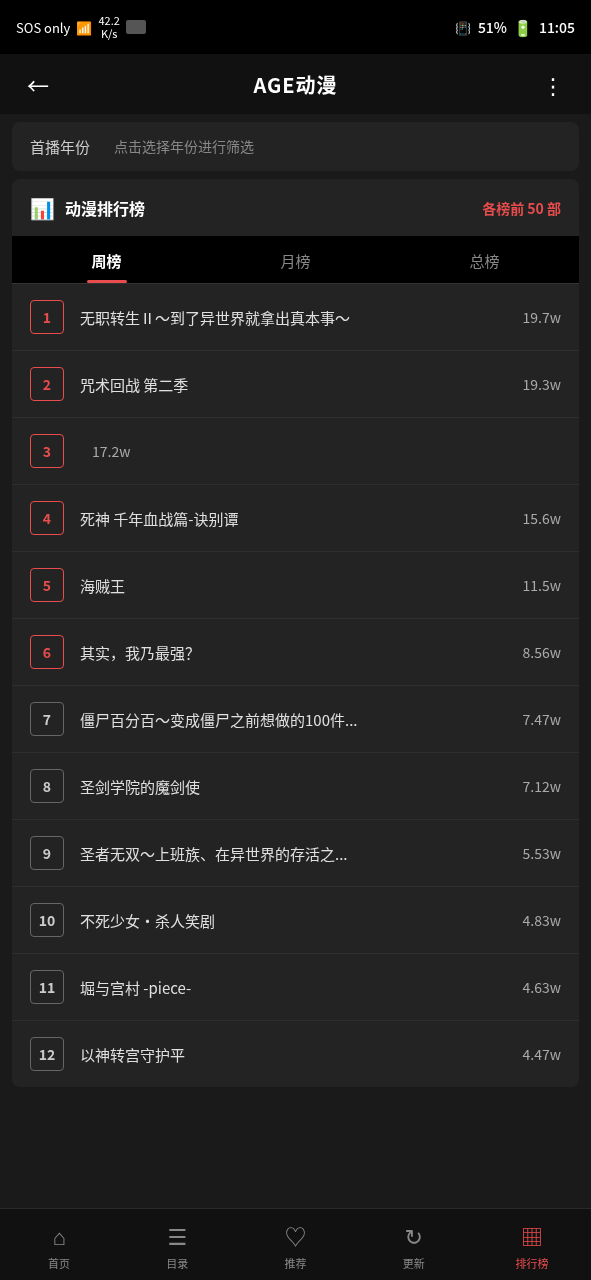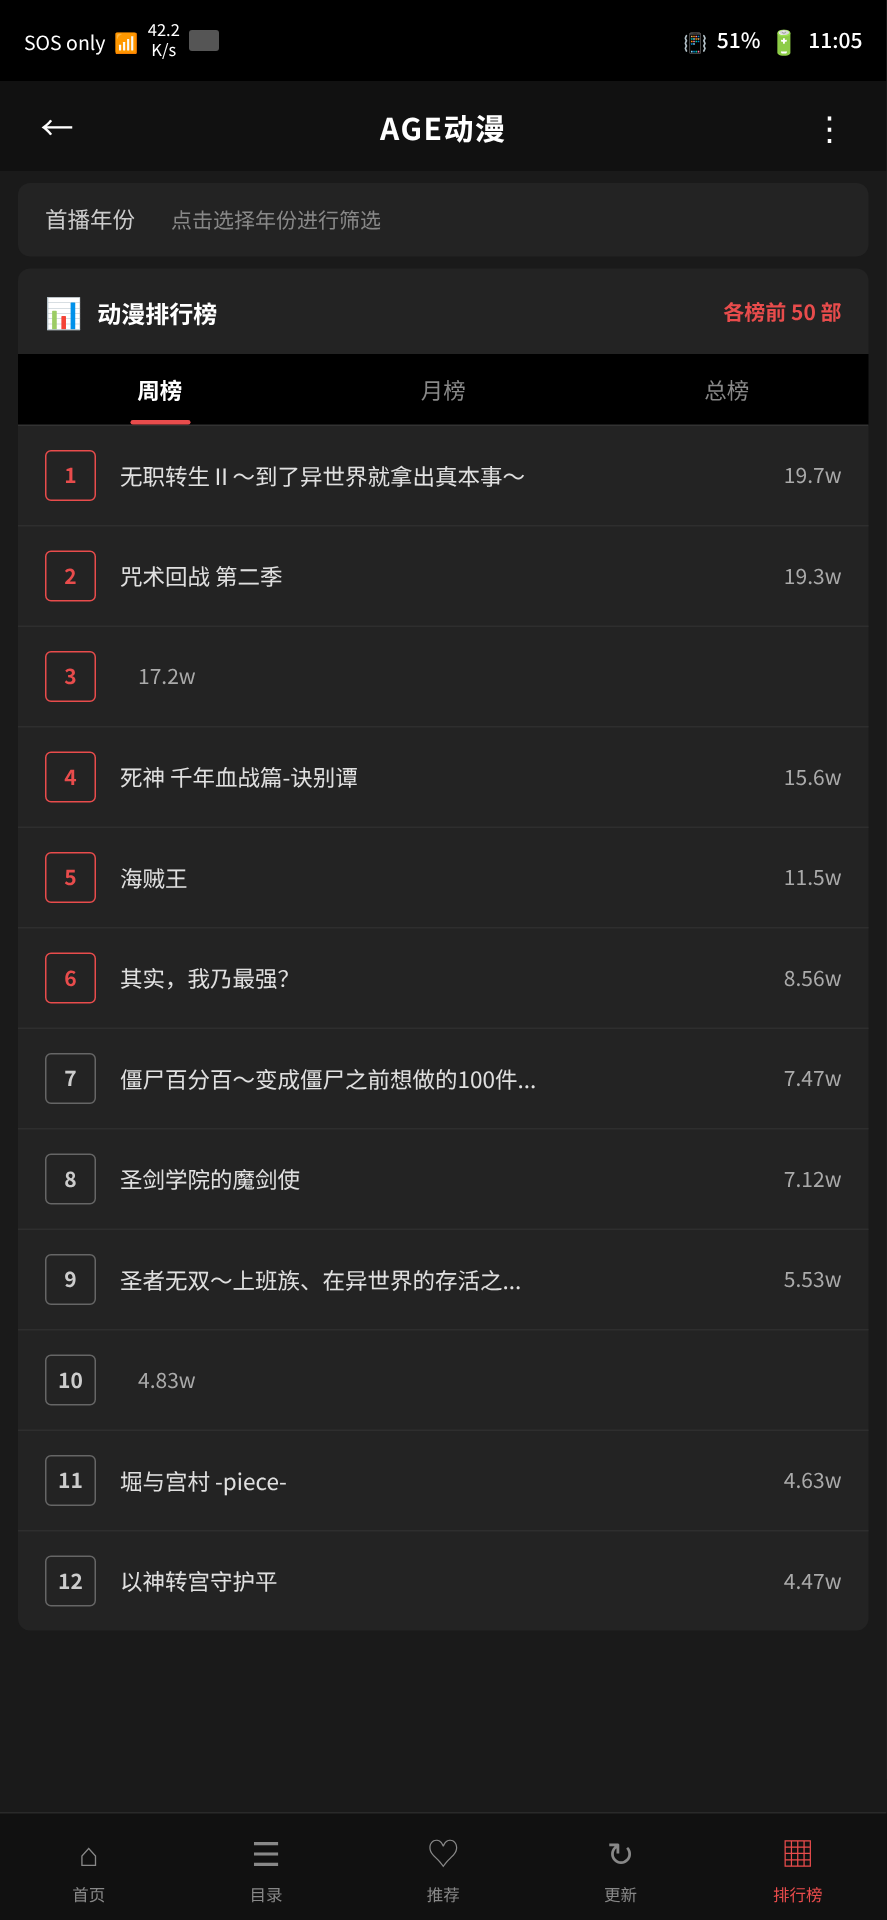--- a/index.html
+++ b/index.html
@@ -64,21 +64,20 @@
       color: #fff;
     }
 
     
     .year-filter {
       background: #232323;
       margin: 8px 12px;
       border-radius: 8px;
       padding: 14px 18px;
       display: flex;
-      align-items: center;
       gap: 24px;
       cursor: pointer;
     }
     .year-filter-label {
       font-size: 15px;
       color: #ccc;
       white-space: nowrap;
     }
     .year-filter-hint {
       font-size: 14px;
@@ -345,20 +344,21 @@
     </div>
 
     <div class="ranking-item">
       <div class="rank-badge no-border">9</div>
       <div class="rank-name">圣者无双～上班族、在异世界的存活之...</div>
       <div class="rank-score">5.53w</div>
     </div>
 
     <div class="ranking-item">
       <div class="rank-badge no-border">10</div>
+      <div class="rank-name">不死少女·杀人笑剧</div>
       <div class="rank-score">4.83w</div>
     </div>
 
     <div class="ranking-item">
       <div class="rank-badge no-border">11</div>
       <div class="rank-name">堀与宫村 -piece-</div>
       <div class="rank-score">4.63w</div>
     </div>
 
     <div class="ranking-item">

